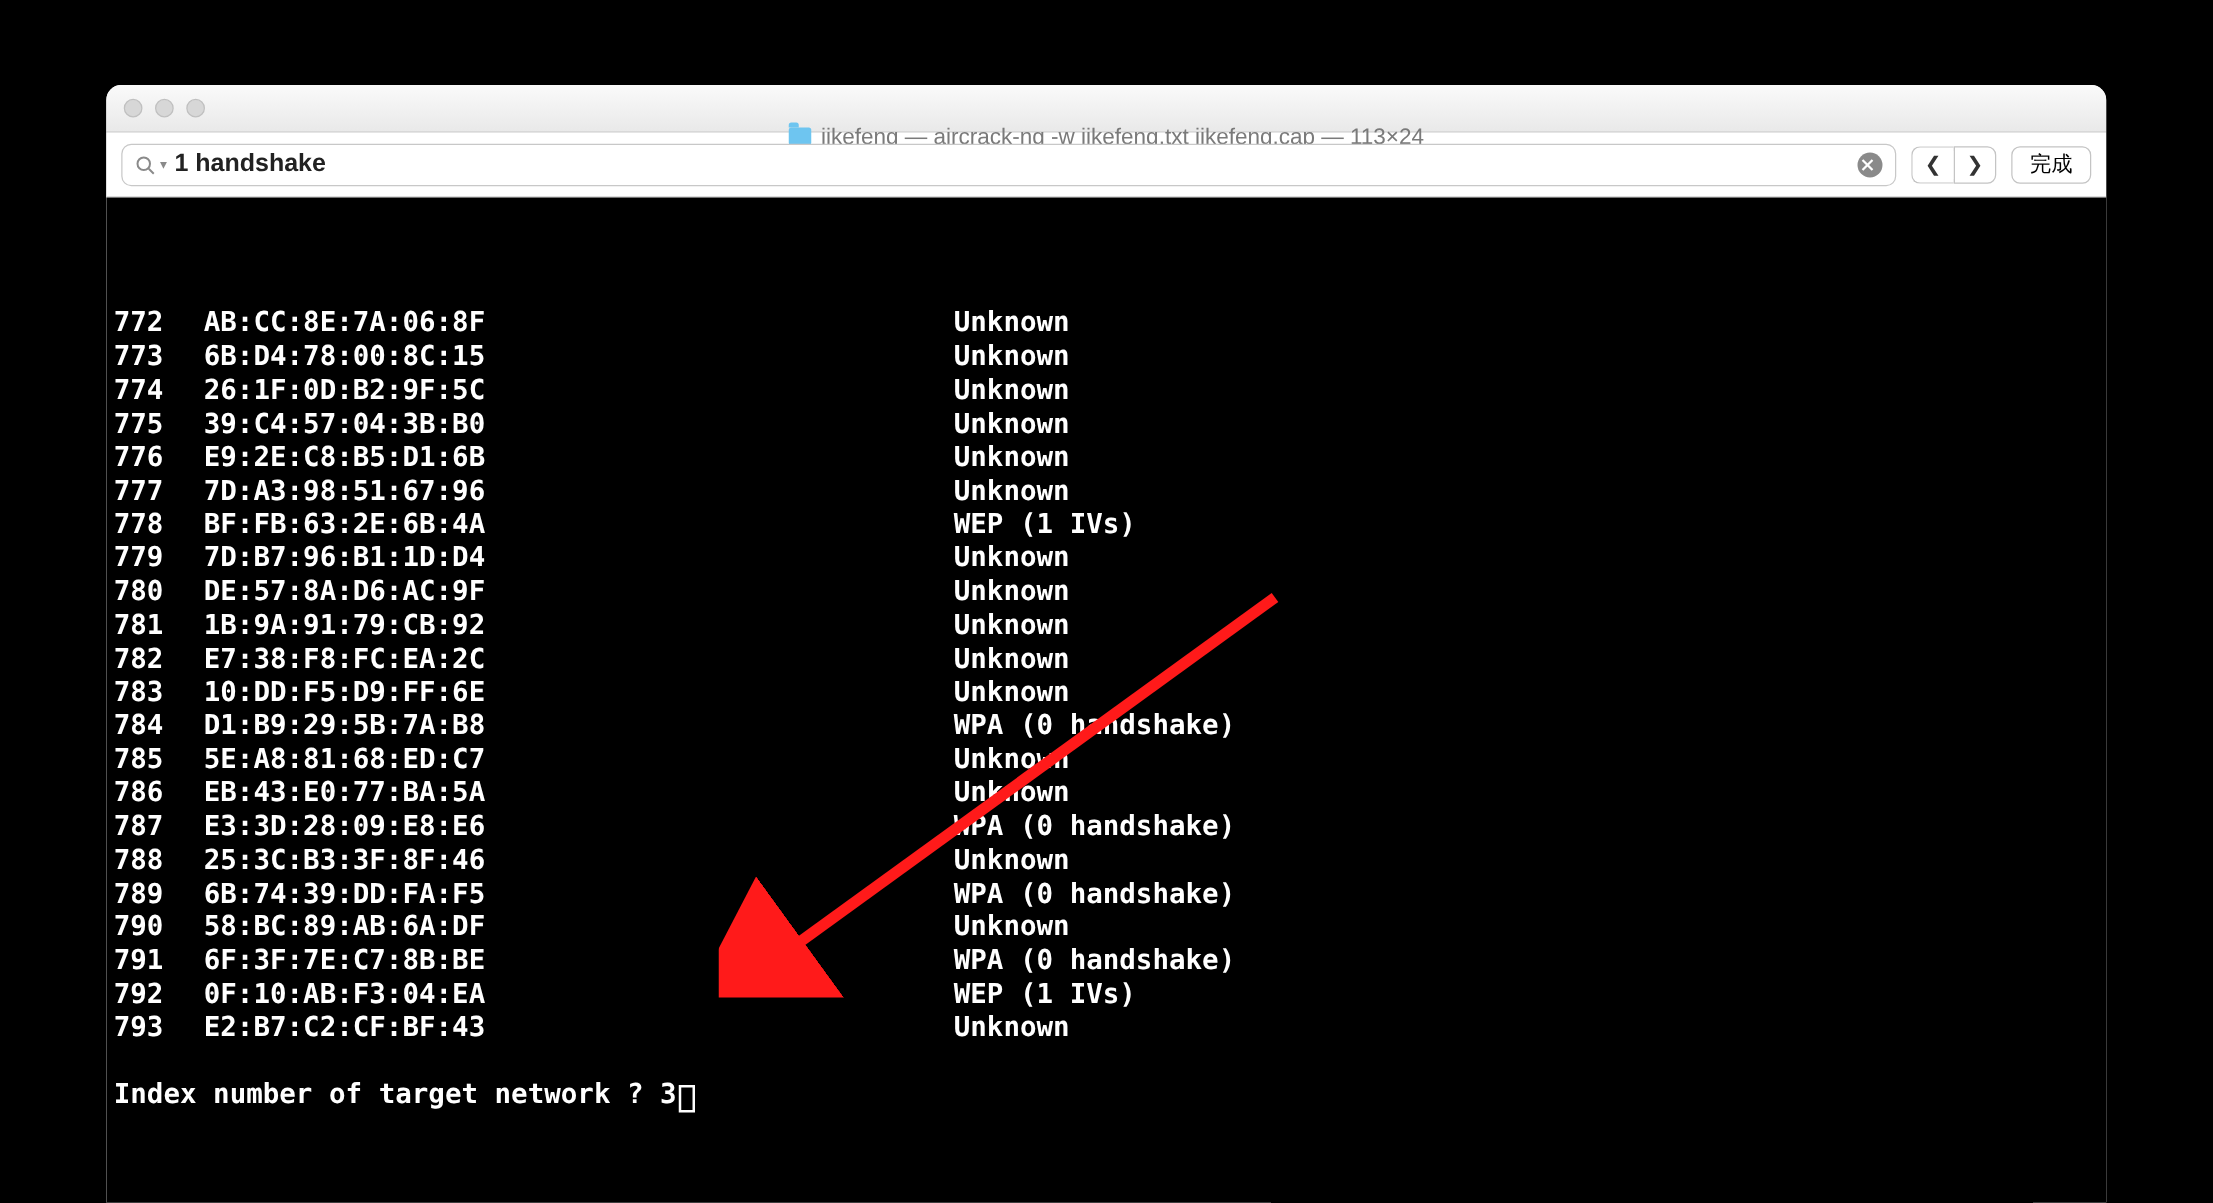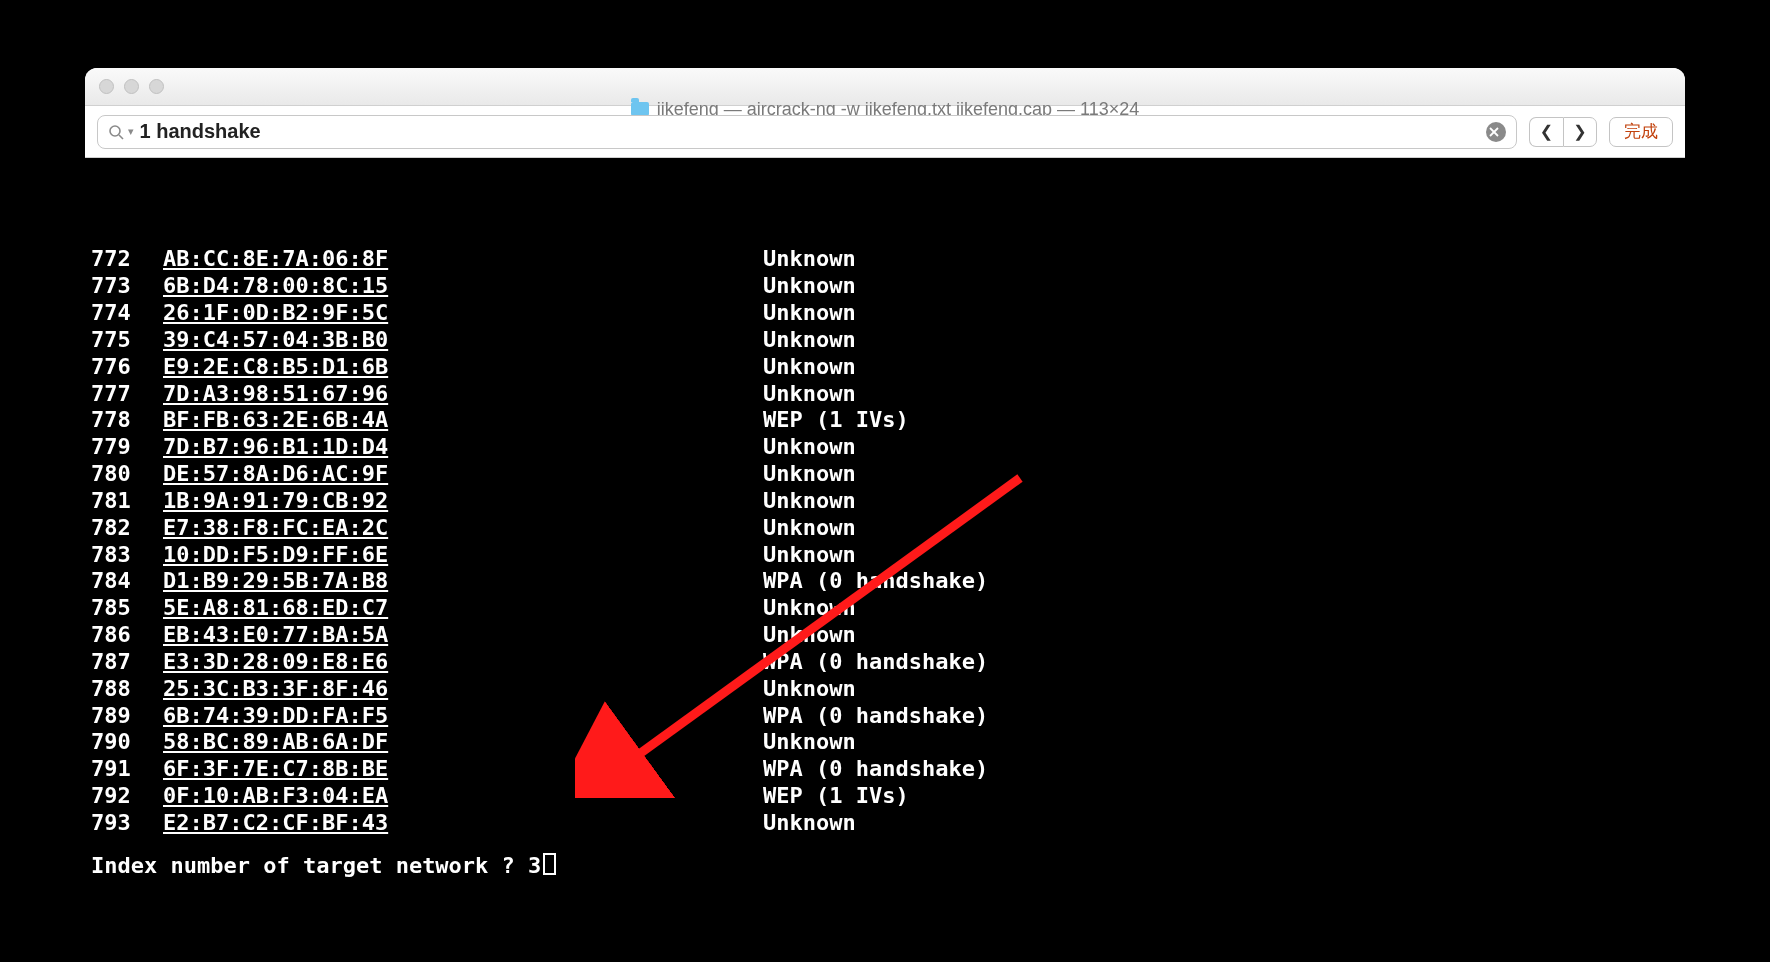--- a/index.html
+++ b/index.html
@@ -71,36 +71,36 @@
   .navbtns { display:flex; }
   .navbtn {
     height:30px; width:34px; border:1px solid #c4c4c4; background:#fff;
     display:flex; align-items:center; justify-content:center; font-size:16px;
     color:#333; cursor:pointer;
   }
   .navbtn:first-child{ border-radius:7px 0 0 7px; border-right:none;}
   .navbtn:last-child{ border-radius:0 7px 7px 0;}
   .done {
     height:30px; padding:0 14px; border:1px solid #c4c4c4; border-radius:7px;
-    background:#fff; font-size:17px; color:#c2410c; cursor:pointer;
+    background:#fff; font-size:17px; color:#000000; cursor:pointer;
   }
   .terminal {
     background:#000; color:#fff;
     font-family: "SF Mono","Menlo","Consolas",monospace;
     font-size:22px; font-weight:700; line-height:1.22;
     padding:8px 6px 40px 6px;
     min-height:680px;
     white-space:pre;
     position:relative;
   }
   .row { display:flex; }
   .col-idx { width:72px; padding-right:20px;}
-  .col-mac { width:600px;text-decoration:underline; }
+  .col-mac { width:600px; }
   .col-enc { }
-  .prompt-line { margin-top:16px; display:flex; align-items:flex-start;}
+  .prompt-line { margin-top:26px; display:flex; align-items:flex-end;}
   .cursor {
     display:inline-block; width:13px; height:22px; border:2px solid #fff;
     margin-left:2px; vertical-align:middle;
   }
   .arrow {
     position:absolute; pointer-events:none;
   }
 </style>
 </head>
 <body>

